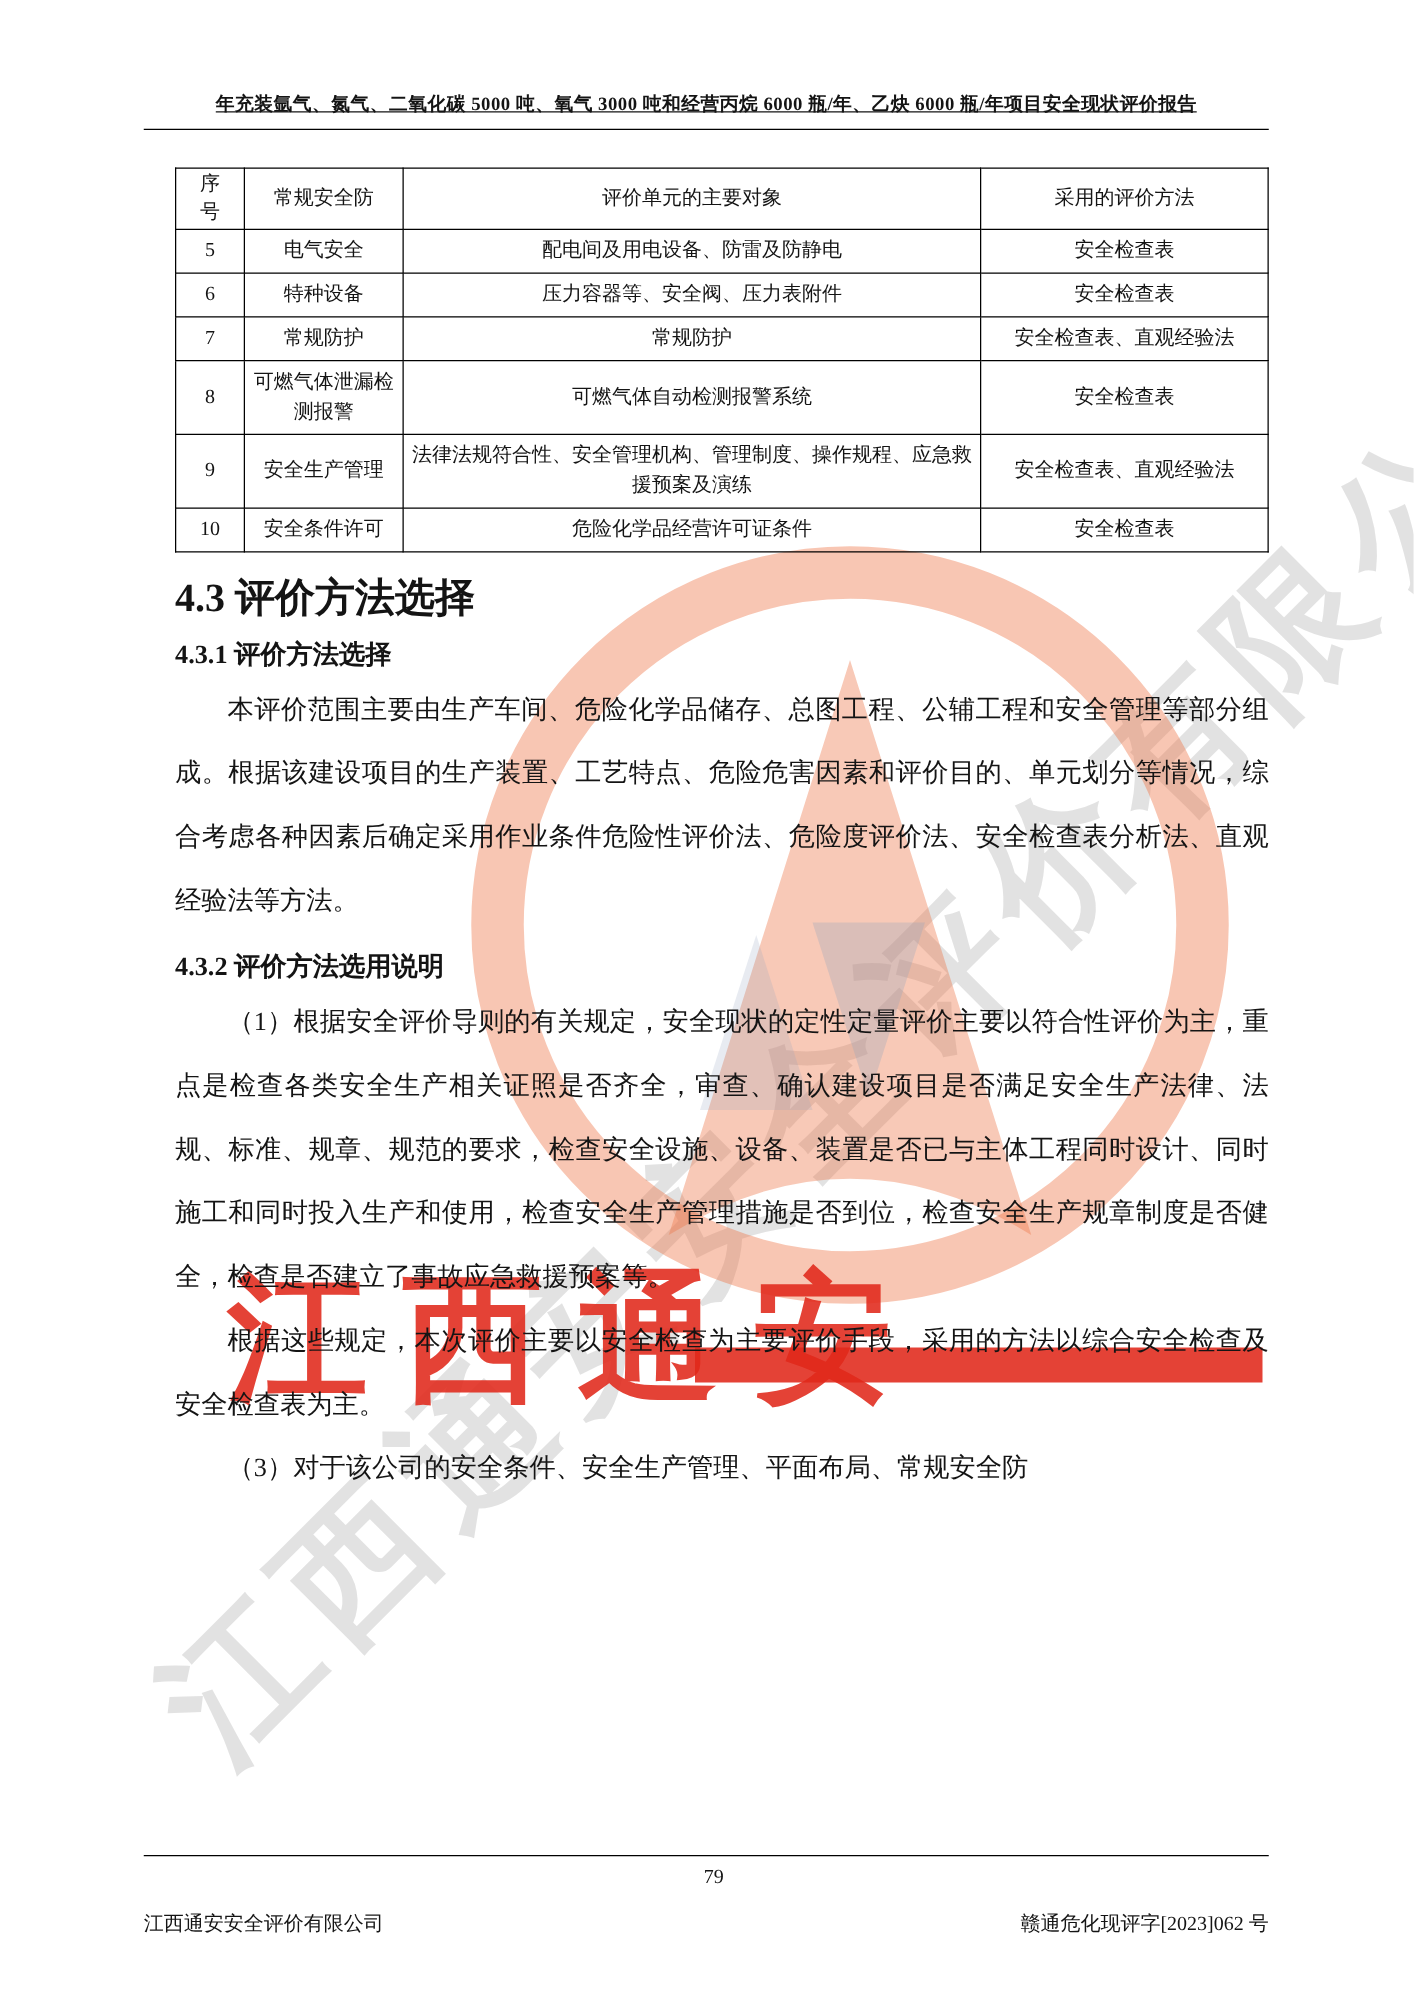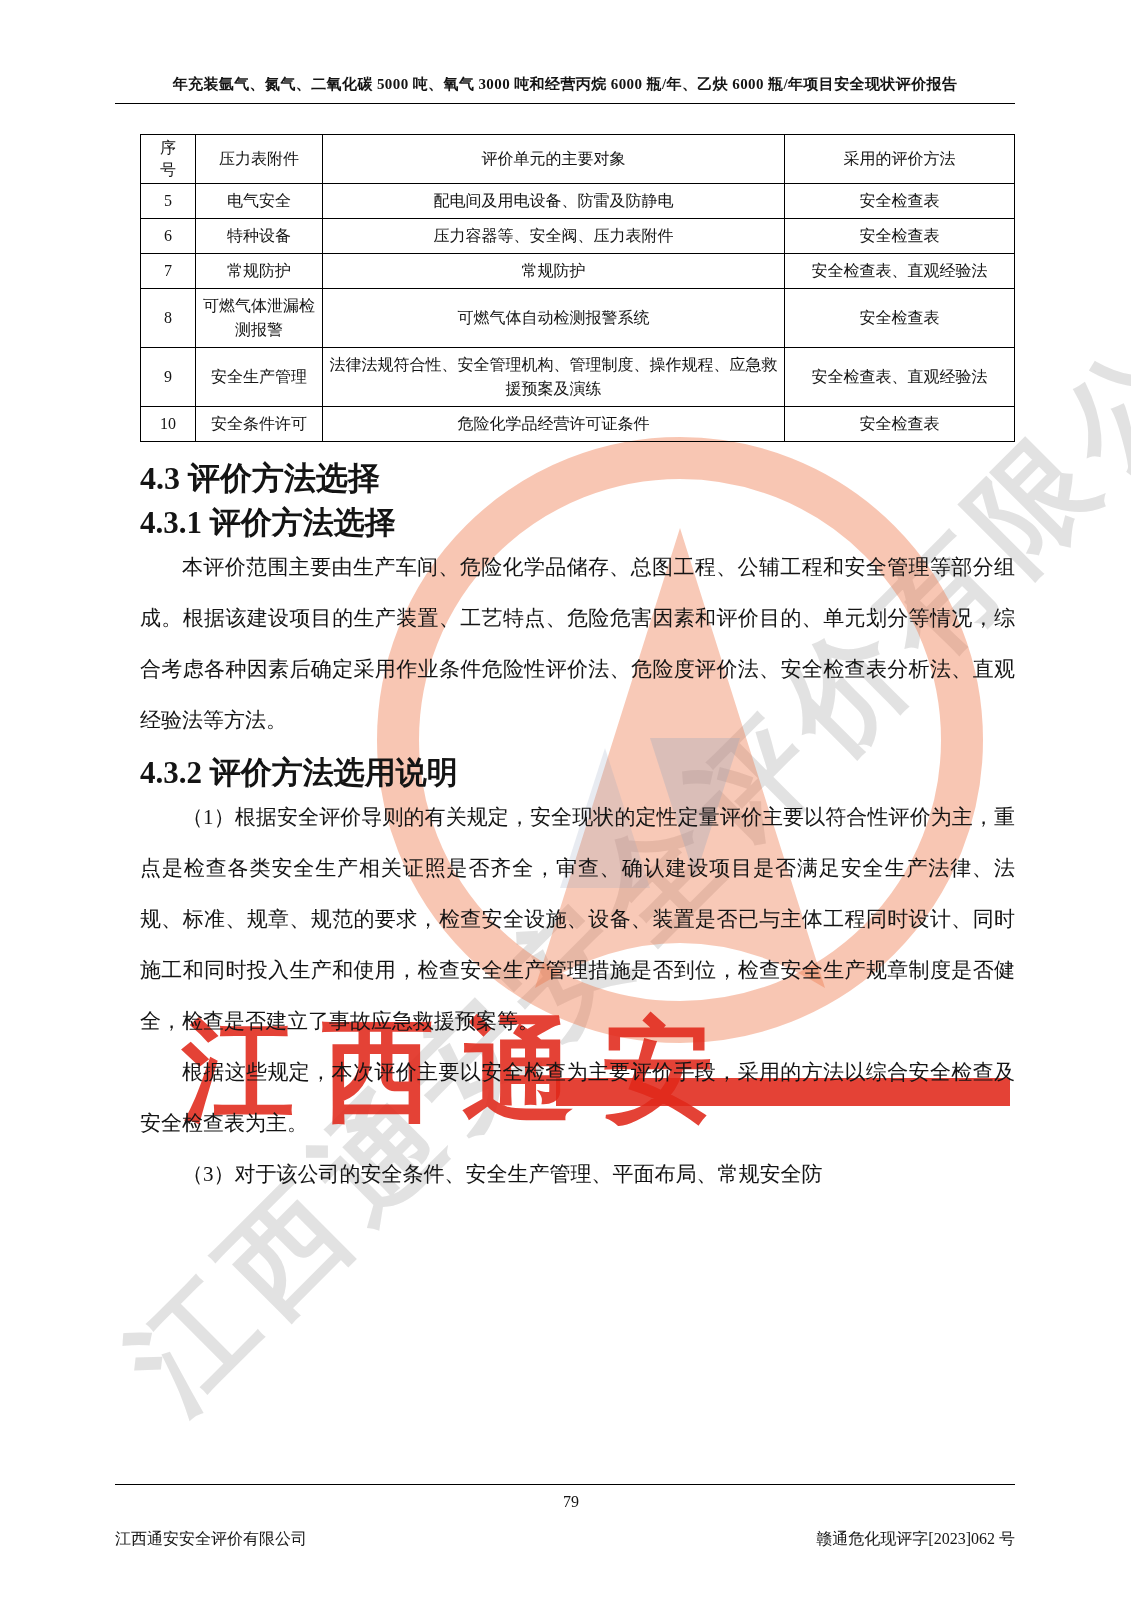--- a/index.html
+++ b/index.html
@@ -34,36 +34,37 @@
   }
 
   
   .content { position:relative; z-index:1; padding:74px 116px 0 140px; }
 
   .doc-header {
     font-size:15px; font-weight:bold; text-align:center;
     letter-spacing:0.4px; line-height:20px;
     padding-bottom:9px; border-bottom:1.5px solid #000;
     margin-left:-25px;
+    text-decoration:underline;
   }
 
   table.eval-table {
     border-collapse:collapse; width:100%;
     margin-top:30px; font-size:16px; table-layout:fixed;
   }
   .eval-table td, .eval-table th {
     border:1px solid #000; text-align:center; vertical-align:middle;
     padding:5px 5px; line-height:24px; font-weight:normal;
     overflow:hidden;
   }
   .eval-table th { line-height:22px; padding:2px 3px; }
   .th-no-inner { display:inline-block; width:1.3em; }
 
   .h-main { font-size:32px; font-weight:bold; margin-top:18px; line-height:36px; }
-  .h-sub  { font-size:31px; font-weight:bold; margin-top:10px; line-height:34px; }
+  .h-sub  { font-size:21px; font-weight:bold; margin-top:10px; line-height:34px; }
   p.body-p {
     font-size:21px; line-height:51px;
     text-align:justify; text-indent:2em; margin:0;
   }
   p.first-after-head { margin-top:2px; }
 
   .doc-footer {
     position:absolute; z-index:1;
     left:115px; right:116px; top:1484px;
     border-top:1.5px solid #000;
@@ -99,21 +100,21 @@
     <table class="eval-table">
       <colgroup>
         <col style="width:55px">
           <col style="width:127px">
           <col style="width:462px">
           <col>
       </colgroup>
       <thead>
         <tr>
           <th><span class="th-no-inner">序号</span></th>
-          <th>压力表附件</th>
+          <th>常规安全防</th>
           <th>评价单元的主要对象</th>
           <th>采用的评价方法</th>
         </tr>
       </thead>
       <tbody>
         <tr>
           <td>5</td>
           <td>电气安全</td>
           <td>配电间及用电设备、防雷及防静电</td>
           <td>安全检查表</td>

